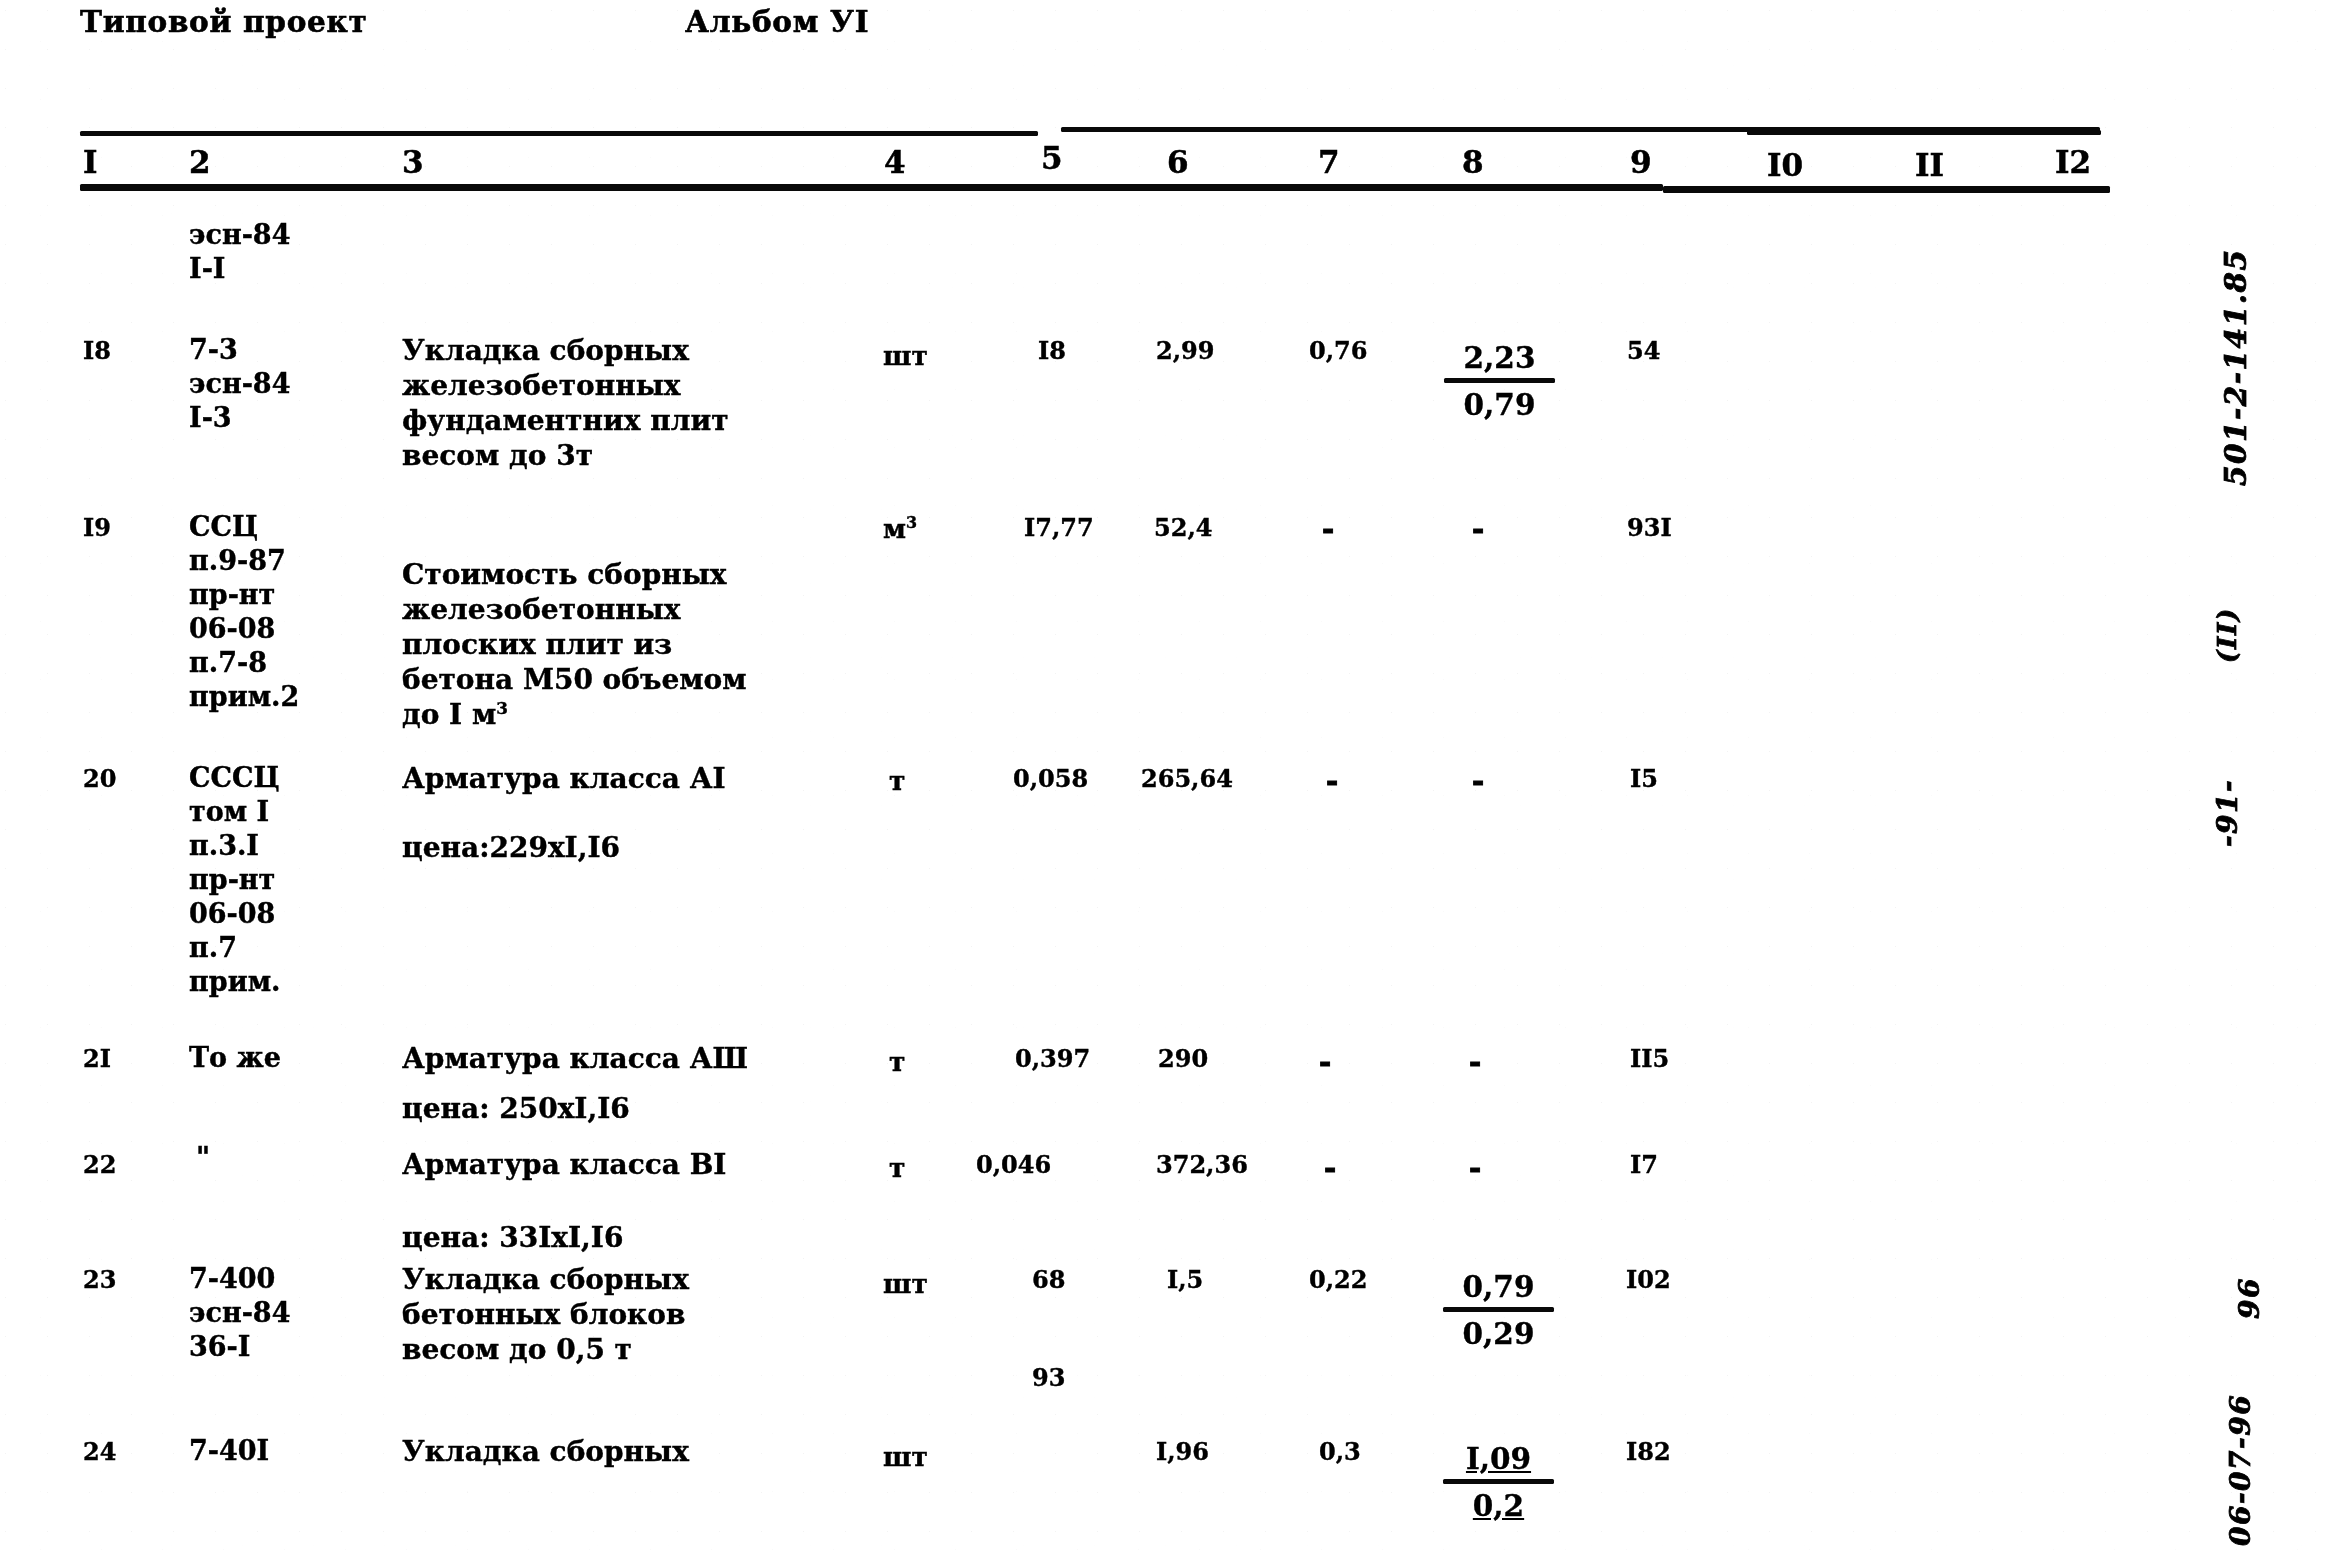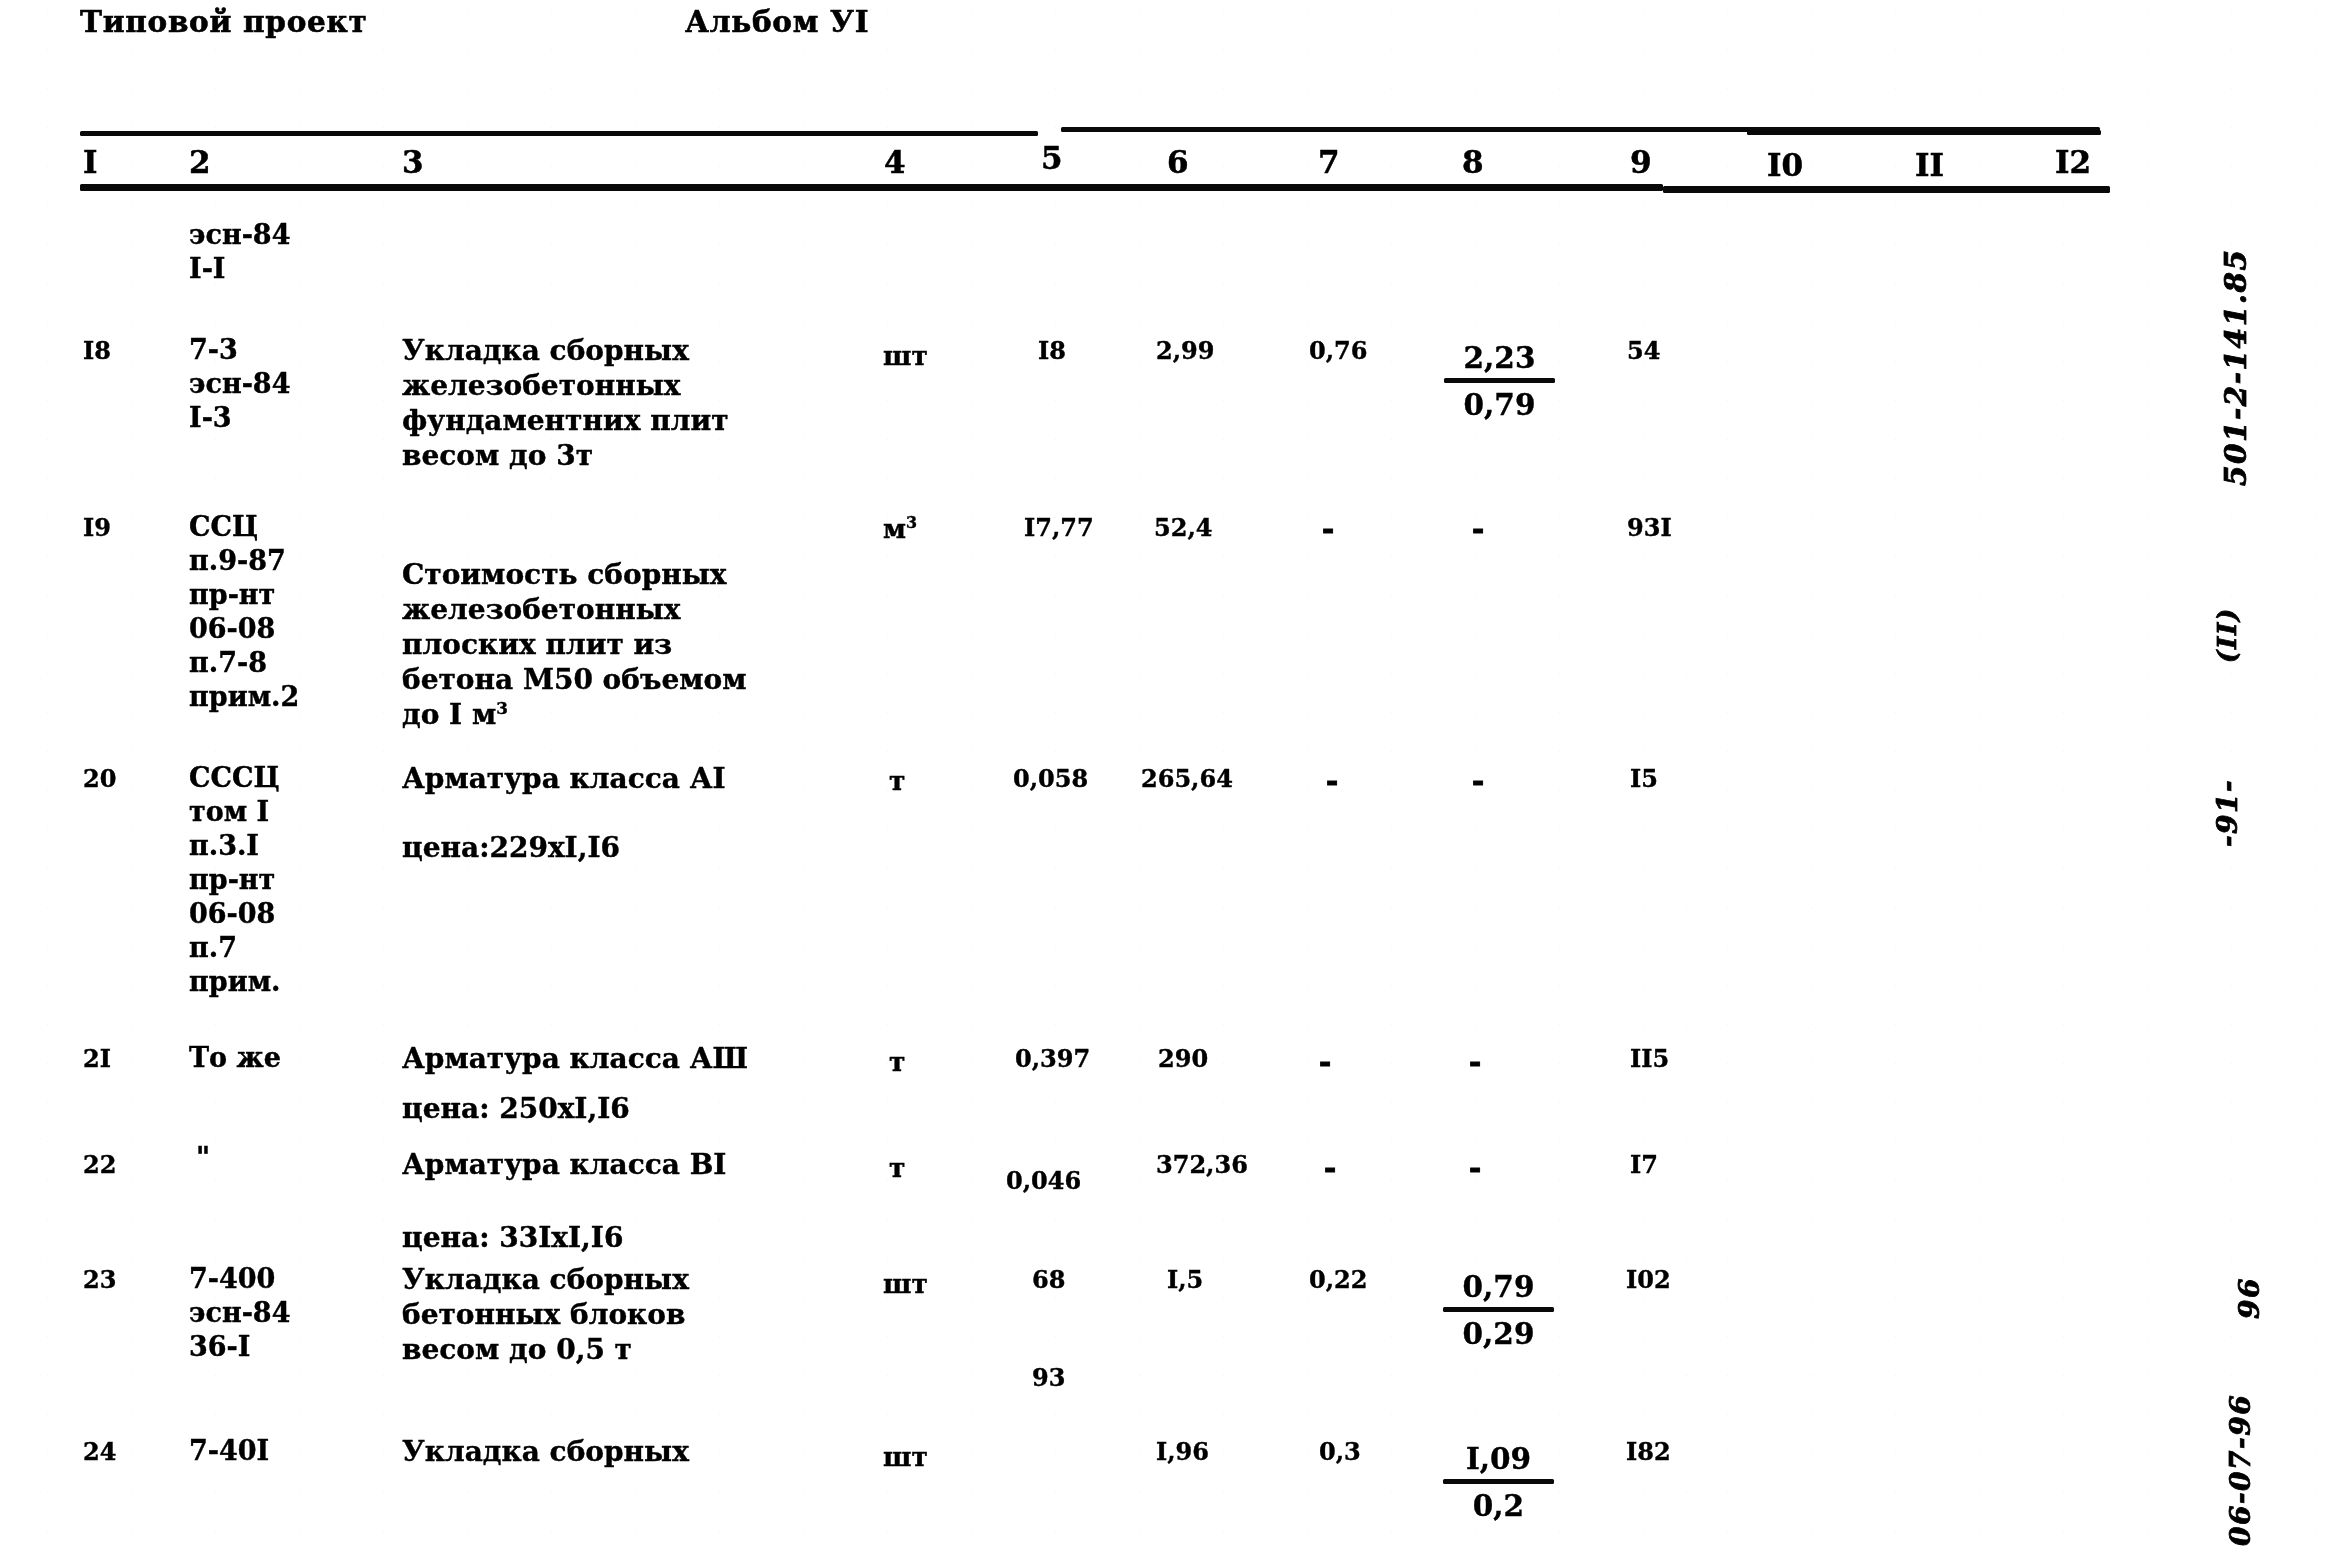--- a/index.html
+++ b/index.html
@@ -224,21 +224,21 @@
   <div class="cell num" style="left:1158px; top:1041px;">290</div>
   <div class="dash" style="left:1319px; top:1044px;">-</div>
   <div class="dash" style="left:1469px; top:1044px;">-</div>
   <div class="cell num" style="left:1630px; top:1041px;">II5</div>
 
   <div class="cell num" style="left:83px; top:1147px;">22</div>
   <div class="cell code" style="left:196px; top:1141px;">"</div>
   <div class="cell desc" style="left:402px; top:1147px;">Арматура класса ВI</div>
   <div class="cell desc" style="left:402px; top:1220px;">цена: 33IхI,I6</div>
   <div class="cell unit" style="left:889px; top:1150px;">т</div>
-  <div class="cell num" style="left:1006px; top:1147px;margin-top:16px;">0,046</div>
+  <div class="cell num" style="left:976px; top:1147px;">0,046</div>
   <div class="cell num" style="left:1156px; top:1147px;">372,36</div>
   <div class="dash" style="left:1324px; top:1150px;">-</div>
   <div class="dash" style="left:1469px; top:1150px;">-</div>
   <div class="cell num" style="left:1630px; top:1147px;">I7</div>
 
   <div class="cell num" style="left:83px; top:1262px;">23</div>
   <div class="cell code" style="left:189px; top:1262px;">7-400
 эсн-84
 36-I</div>
   <div class="cell desc" style="left:402px; top:1262px;">Укладка сборных
@@ -255,21 +255,21 @@
   </div>
   <div class="cell num" style="left:1626px; top:1262px;">I02</div>
 
   <div class="cell num" style="left:83px; top:1434px;">24</div>
   <div class="cell code" style="left:189px; top:1434px;">7-40I</div>
   <div class="cell desc" style="left:402px; top:1434px;">Укладка сборных</div>
   <div class="cell unit" style="left:883px; top:1439px;">шт</div>
   <div class="cell num" style="left:1032px; top:1360px;">93</div>
   <div class="cell num" style="left:1156px; top:1434px;">I,96</div>
   <div class="cell num" style="left:1319px; top:1434px;">0,3</div>
-  <div class="frac" style="left:1443px; top:1431px; width:111px;">
+  <div class="frac" style="left:1443px; top:1431px; width:111px;text-decoration:underline;">
     <span class="top">I,09</span>
     <span class="bar"></span>
     <span class="bot">0,2</span>
   </div>
   <div class="cell num" style="left:1626px; top:1434px;">I82</div>
 
   <div class="hand rot-ccw" style="left:2218px; top:486px;">501-2-141.85</div>
 
   <div class="hand rot-ccw" style="left:2211px; top:663px; font-size:26.5px;">(II)</div>
 

